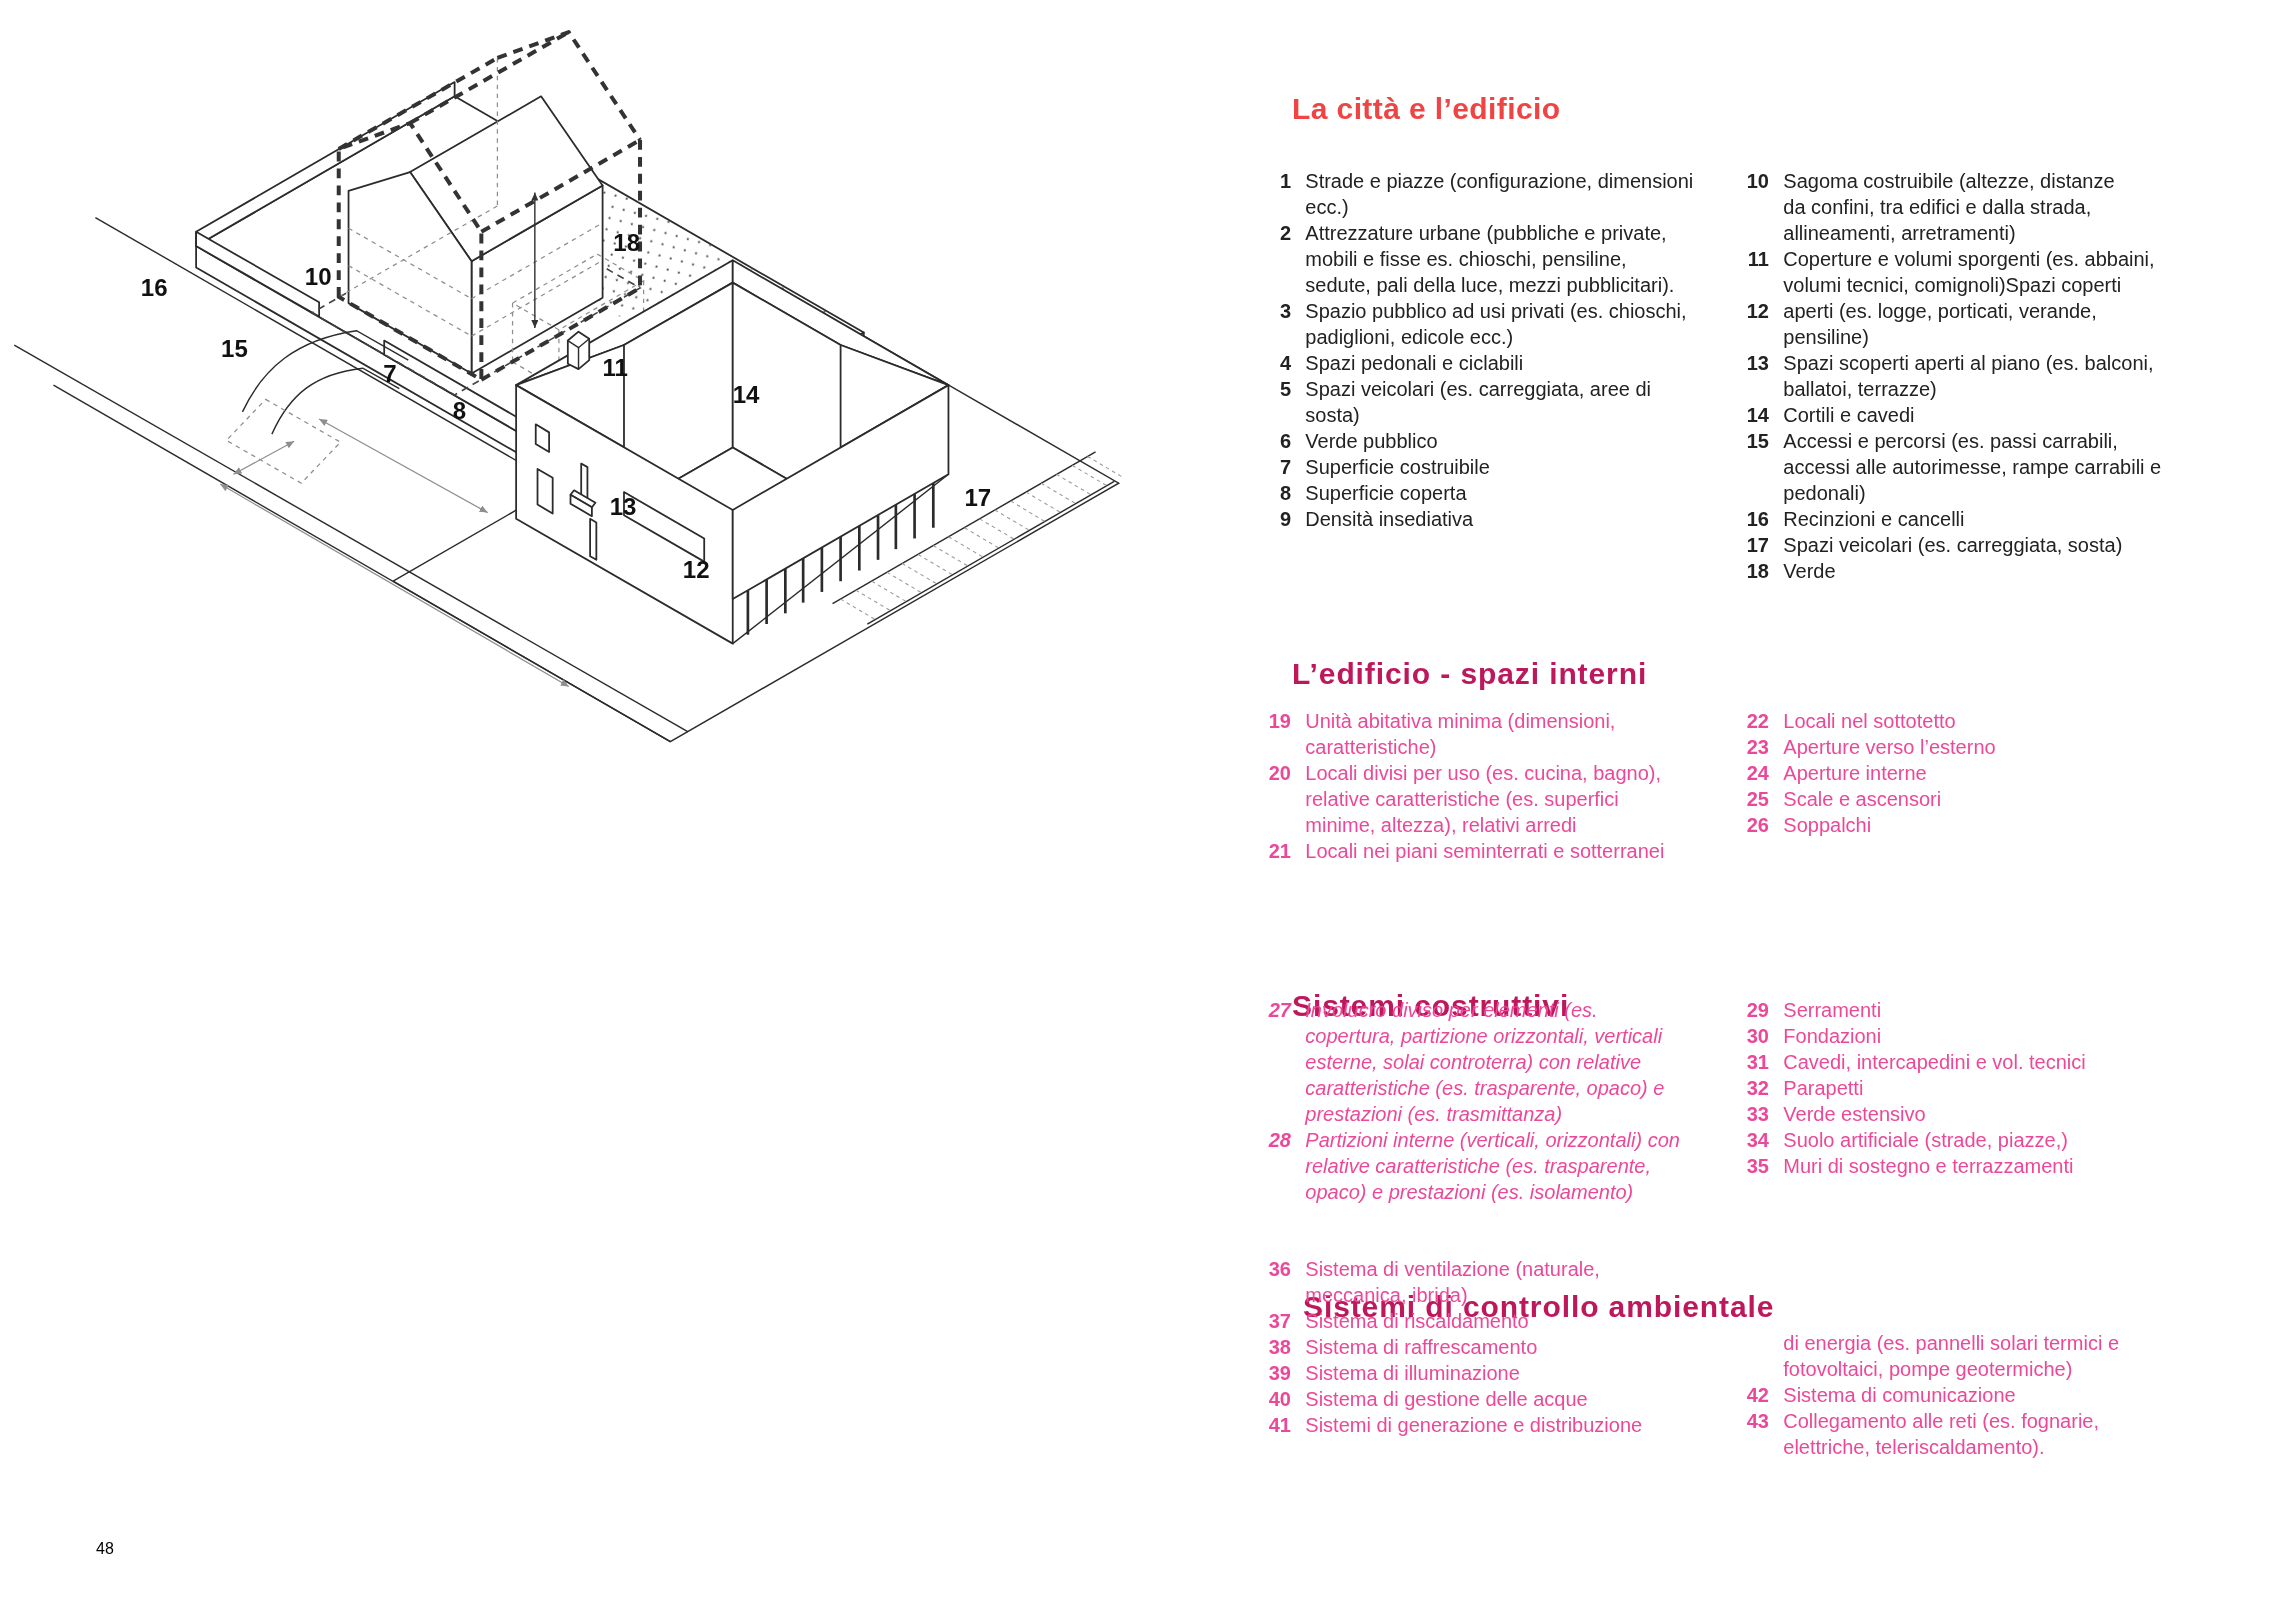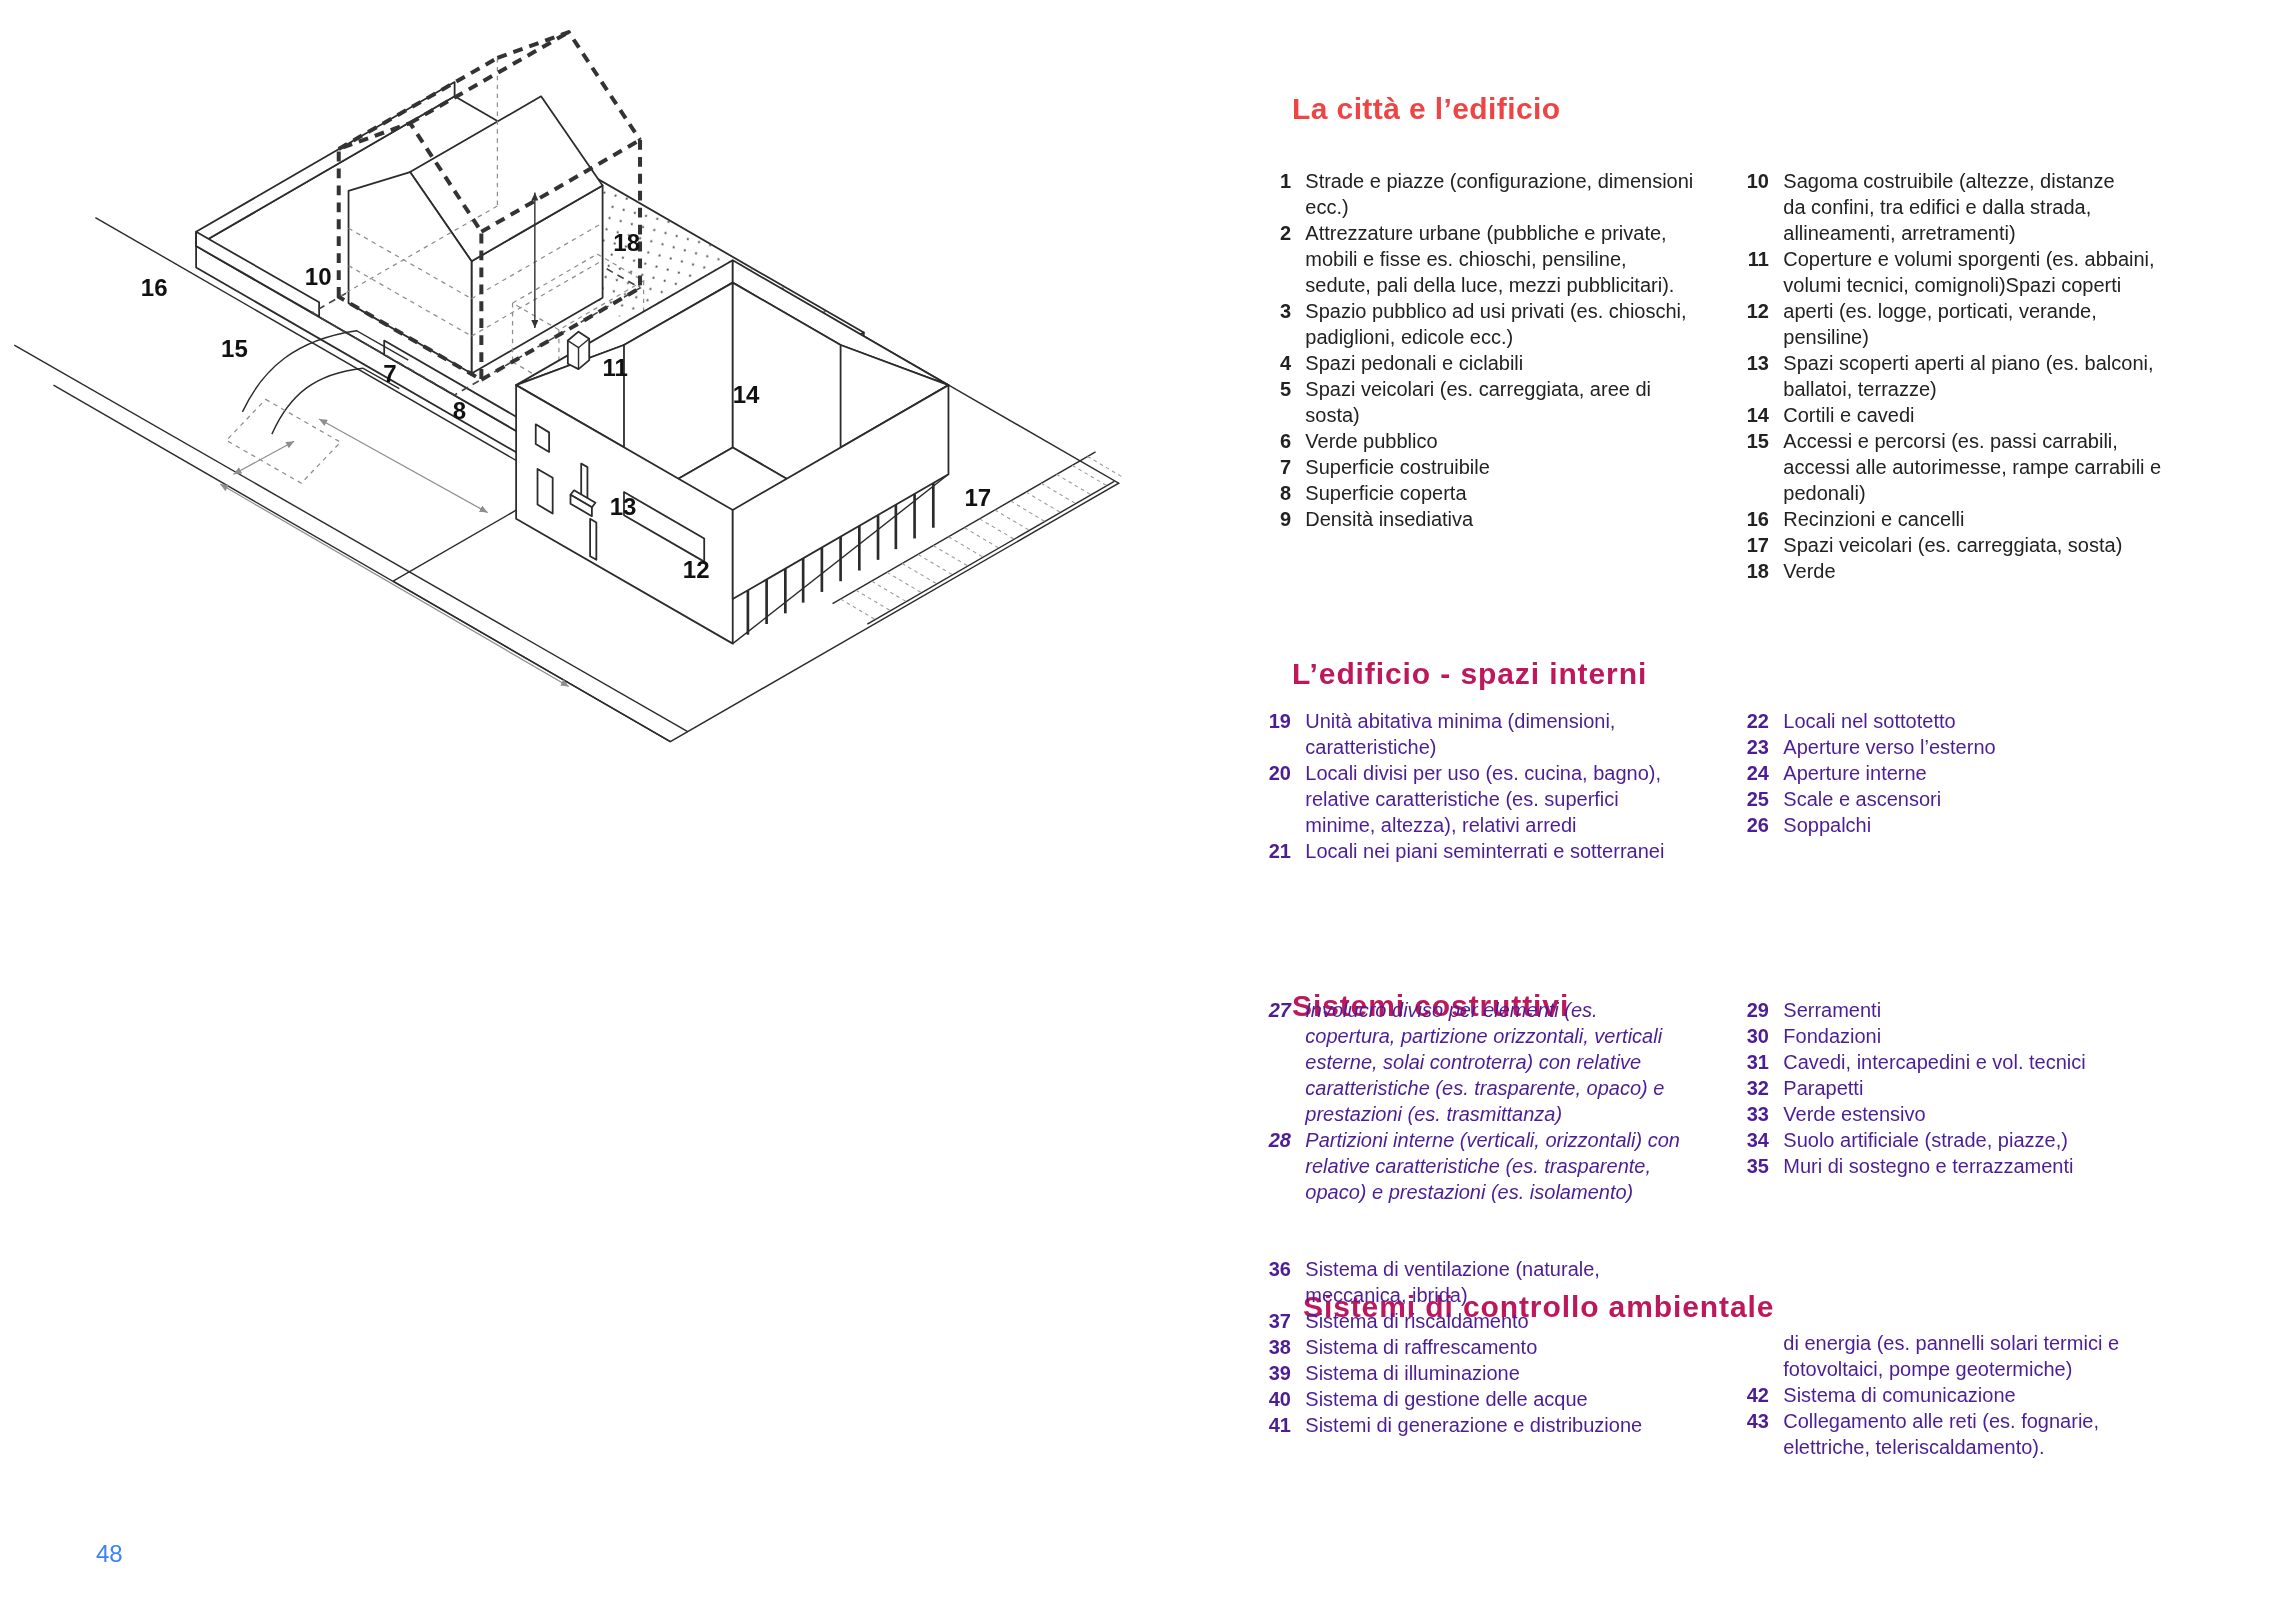--- a/index.html
+++ b/index.html
@@ -1,29 +1,29 @@
 <!DOCTYPE html>
 <html style="font-size:14.3px"><head>
 <meta charset="utf-8">
 <style>
   html,body{margin:0;padding:0;background:#ffffff;}
   body{width:2281px;height:1618px;position:relative;font-family:"Liberation Sans","DejaVu Sans",sans-serif;color:#1d1d1d;overflow:hidden;}
   .page{position:absolute;top:0;height:1618px;background:#fff;}
   #left-page{left:0;width:1141px;}
   #right-page{left:1141px;width:1141px;}
-  .pagenum{position:absolute;font-size:24px;color:#3b82f6;}
+  .pagenum{position:absolute;font-size:16px;color:#000000;}
   #pagenum-left{left:96px;top:1540px;}
   .sec-title{position:absolute;font-weight:bold;font-size:30px;letter-spacing:0.4px;white-space:nowrap;}
   .sec-title.gray{color:#be185d;letter-spacing:0.9px;}
   .items-col{position:absolute;width:463px;}
   .item{display:flex;font-size:20px;line-height:26px;margin:0;}
   .item .num{width:36px;flex:0 0 36px;text-align:right;font-weight:bold;padding-right:0;}
   .item .txt{margin-left:14.3px;white-space:pre-line;width:403px;}
   .tone-dark .item{color:#222;}
-  .tone-gray .item{color:#4c1d95;}
+  .tone-gray .item{color:#ec4899;}
   #diagram-svg{position:absolute;left:0;top:0;}
   .lbl{font-weight:bold;font-size:27px;fill:#111;}
   .solid{fill:#ffffff;stroke:#2b2b2b;stroke-width:2;stroke-linejoin:round;}
   .thin{fill:none;stroke:#2b2b2b;stroke-width:1.6;}
   .envl{fill:none;stroke:#333;stroke-width:4.5;stroke-dasharray:11 8;stroke-linejoin:round;}
   .hdash{fill:none;stroke:#8e8e8e;stroke-width:1.4;stroke-dasharray:5 5;}
   .fdash{fill:none;stroke:#444;stroke-width:1.8;stroke-dasharray:8 6;}
   .dim{stroke:#8e8e8e;stroke-width:1.4;fill:none;}
   .col-line{stroke:#2b2b2b;stroke-width:3;}
   .tick{stroke:#9a9a9a;stroke-width:1.2;stroke-dasharray:4 4;fill:none;}

